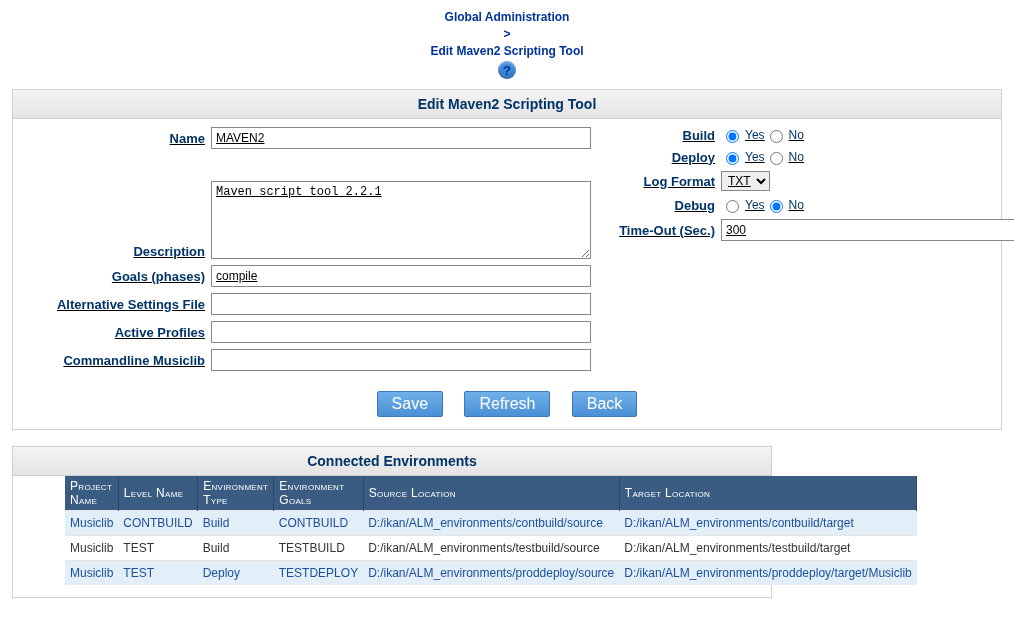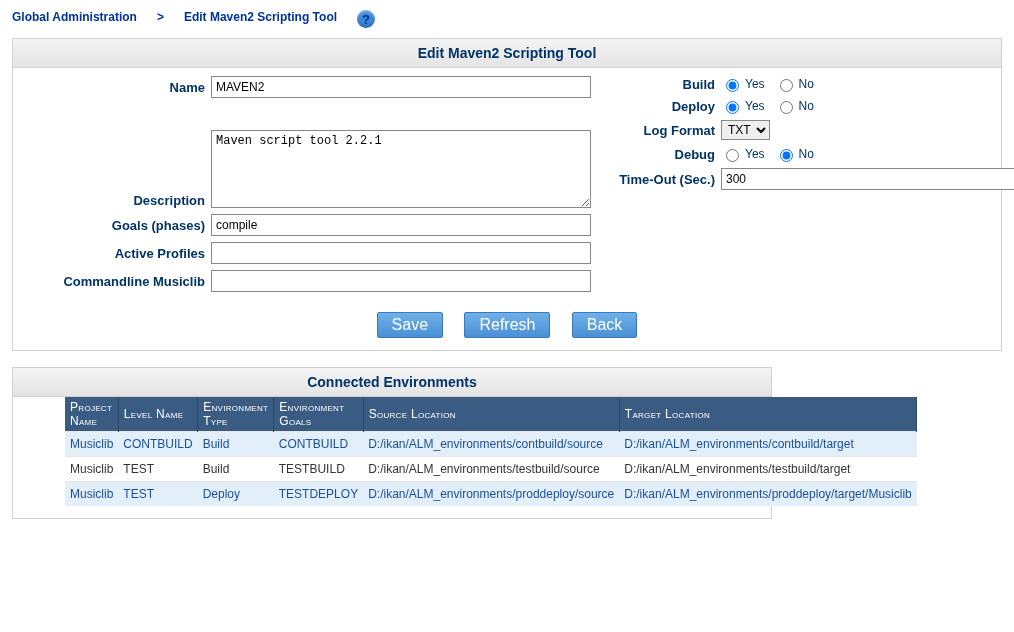--- a/index.html
+++ b/index.html
@@ -9,21 +9,23 @@
     font-family: Arial, Helvetica, sans-serif;
     font-size: 12px;
     background: #fff;
     color: #000;
   }
   .breadcrumb {
     font-weight: bold;
     color: #003399;
     padding: 2px 4px 10px 4px;
     display: flex;
-    gap: 20px;
+    align-items: center;
+    gap: 3px;
+    flex-direction: column;
   }
   .breadcrumb span { color: #003399; }
   .help-icon {
     width: 18px; height: 18px;
     border-radius: 50%;
     background: #3a85d6;
     color: #fff;
     font-weight: bold;
     display: inline-flex;
     align-items: center; justify-content: center;
@@ -43,21 +45,21 @@
     text-align: center;
     font-weight: bold;
     color: #003366;
     font-size: 14px;
   }
   .form-columns {
     display: flex;
     gap: 10px;
     padding: 8px 8px 4px 8px;
   }
-  .col { flex: 1; }
+  .col { flex: 1; text-decoration: underline; }
   .form-row {
     display: flex;
     align-items: center;
     margin-bottom: 6px;
   }
   .col-left .form-label { width: 190px; text-align: right; padding-right: 6px; }
   .col-right .form-label { width: 120px; text-align: right; padding-right: 6px; }
   .form-label {
     font-weight: bold;
     color: #003366;
@@ -68,21 +70,21 @@
   .form-row.align-top .form-label { padding-top: 4px; }
   input[type=text], textarea, select {
     font-family: inherit;
     font-size: 12px;
     border: 1px solid #888;
     padding: 3px 4px;
   }
   .col-left input[type=text], .col-left textarea { width: 380px; }
   .col-left textarea { height: 78px; font-family: "Courier New", monospace; resize: both; }
   .col-right input[type=text] { width: 320px; }
-  .radio-group { display: flex; align-items: center; gap: 10px; color: #003366; font-size: 12px; }
+  .radio-group { display: flex; align-items: center; color: #003366; font-size: 12px; }
   .radio-group label { display: flex; align-items: center; gap: 3px; }
   .btn-row {
     text-align: center;
     margin-top: 10px;
   }
   .btn {
     display: inline-block;
     background: linear-gradient(#6fb0e8,#4a90d6);
     border: 1px solid #3a78b8;
     color: #fff;
@@ -141,20 +143,24 @@
         <div class="form-label">Name</div>
         <input type="text" value="MAVEN2" style="">
       </div>
       <div class="form-row align-top">
         <div class="form-label">Description</div>
         <textarea style="">Maven script tool 2.2.1</textarea>
       </div>
       <div class="form-row">
         <div class="form-label">Goals (phases)</div>
         <input type="text" value="compile" style="">
+      </div>
+      <div class="form-row">
+        <div class="form-label">Alternative Settings File</div>
+        <input type="text" value="" style="">
       </div>
       <div class="form-row">
         <div class="form-label">Active Profiles</div>
         <input type="text" value="" style="">
       </div>
       <div class="form-row">
         <div class="form-label">Commandline Musiclib</div>
         <input type="text" value="" style="">
       </div>
     </div>

